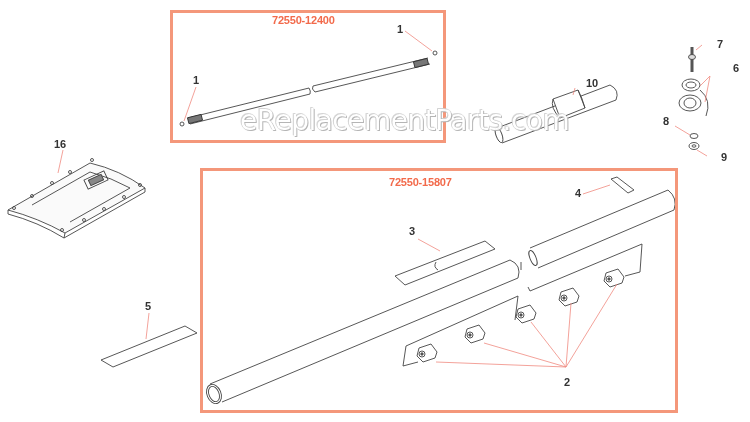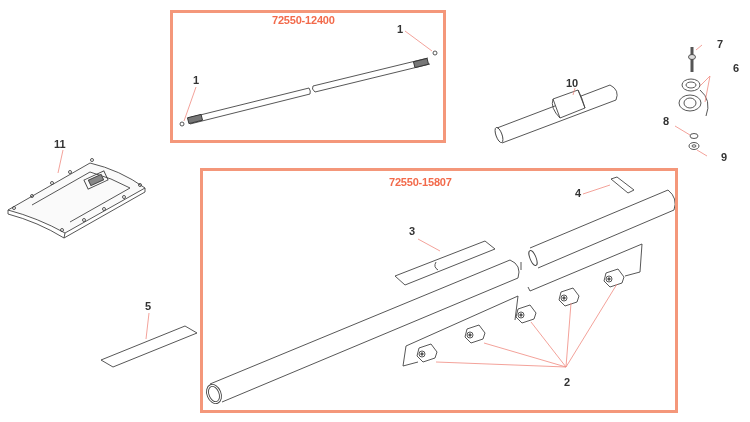--- a/index.html
+++ b/index.html
@@ -145,27 +145,28 @@
       <path d="M63,150 L58,173"></path>
     </g>
   </svg>
 
   <div class="box" style="left:170px; top:10px; width:276px; height:133px;"></div>
   <div class="box" style="left:200px; top:168px; width:478px; height:245px;"></div>
 
   <div class="box-title" style="left:272px; top:14px;">72550-12400</div>
   <div class="box-title" style="left:389px; top:176px;">72550-15807</div>
 
+  <div class="watermark">eReplacementParts.com</div>
 
   <div class="callout" style="left:193px; top:74px;">1</div>
   <div class="callout" style="left:397px; top:23px;">1</div>
   <div class="callout" style="left:564px; top:376px;">2</div>
   <div class="callout" style="left:409px; top:225px;">3</div>
   <div class="callout" style="left:575px; top:187px;">4</div>
   <div class="callout" style="left:145px; top:300px;">5</div>
   <div class="callout" style="left:733px; top:62px;">6</div>
   <div class="callout" style="left:717px; top:38px;">7</div>
   <div class="callout" style="left:663px; top:115px;">8</div>
   <div class="callout" style="left:721px; top:151px;">9</div>
-  <div class="callout" style="left:566px; top:77px;">10</div>
-  <div class="callout" style="left:54px; top:138px;">11</div>
+  <div class="callout" style="left:586px; top:77px;">10</div>
+  <div class="callout" style="left:54px; top:138px;">16</div>
 
 </div>
 
 </body></html>

